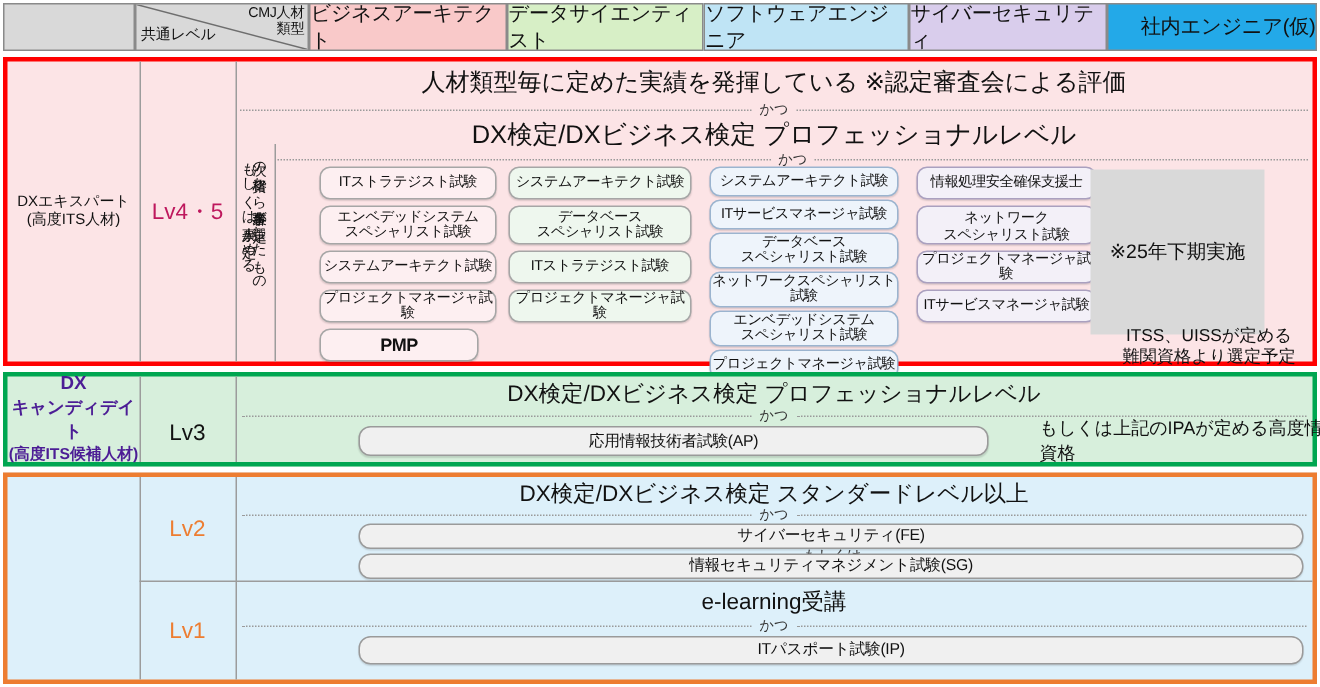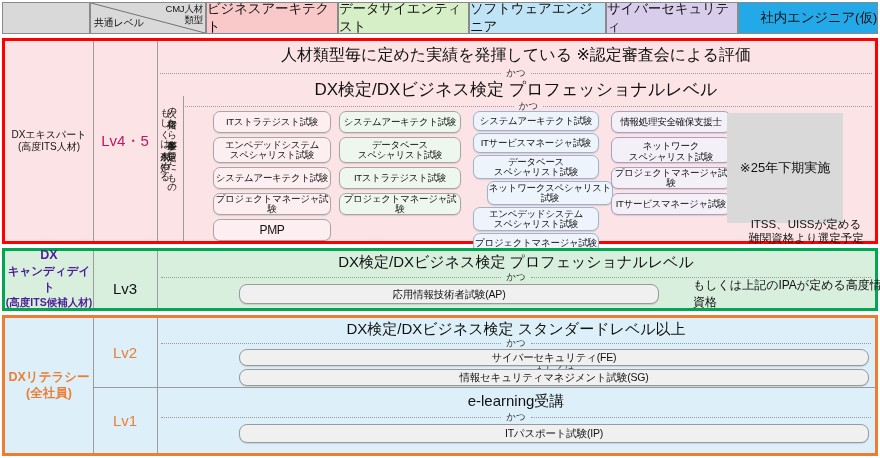--- a/index.html
+++ b/index.html
@@ -199,21 +199,21 @@
     </div>
     <div class="pill pill-pink" style="left:208px;top:96px;width:118px;height:26px;">
       <span><span>エンベデッドシステム</span><br><span>スペシャリスト試験</span></span>
     </div>
     <div class="pill pill-pink" style="left:208px;top:126px;width:118px;height:22px;">
       <span>システムアーキテクト試験</span>
     </div>
     <div class="pill pill-pink" style="left:208px;top:152px;width:118px;height:22px;">
       <span>プロジェクトマネージャ試験</span>
     </div>
-    <div class="pill pill-pink" style="left:208px;top:178px;width:118px;height:22px;font-size:12px;">
+    <div class="pill pill-pink" style="left:208px;top:178px;width:106px;height:22px;font-size:12px;font-weight:bold;">
       <span>PMP</span>
     </div>
 
     <div class="pill pill-green" style="left:334px;top:70px;width:122px;height:22px;">
       <span>システムアーキテクト試験</span>
     </div>
     <div class="pill pill-green" style="left:334px;top:96px;width:122px;height:26px;">
       <span><span>データベース</span><br><span>スペシャリスト試験</span></span>
     </div>
     <div class="pill pill-green" style="left:334px;top:126px;width:122px;height:22px;">
@@ -225,21 +225,21 @@
 
     <div class="pill pill-blue" style="left:468px;top:70px;width:126px;height:20px;">
       <span>システムアーキテクト試験</span>
     </div>
     <div class="pill pill-blue" style="left:468px;top:92px;width:126px;height:20px;">
       <span>ITサービスマネージャ試験</span>
     </div>
     <div class="pill pill-blue" style="left:468px;top:114px;width:126px;height:24px;">
       <span><span>データベース</span><br><span>スペシャリスト試験</span></span>
     </div>
-    <div class="pill pill-blue" style="left:482px;top:140px;width:126px;height:24px;">
+    <div class="pill pill-blue" style="left:468px;top:140px;width:126px;height:24px;">
       <span><span>ネットワークスペシャリスト</span><br><span>試験</span></span>
     </div>
     <div class="pill pill-blue" style="left:468px;top:166px;width:126px;height:24px;">
       <span><span>エンベデッドシステム</span><br><span>スペシャリスト試験</span></span>
     </div>
     <div class="pill pill-blue" style="left:468px;top:192px;width:126px;height:20px;">
       <span>プロジェクトマネージャ試験</span>
     </div>
 
     <div class="pill pill-purple" style="left:606px;top:70px;width:120px;height:22px;">
@@ -299,26 +299,20 @@
       <span>もしくは上記のIPAが定める高度情報資格</span>
     </div>
   </div>
 
   <div class="frame frame-lit" style="left:2px;top:315px;width:876px;height:141px;">
 
     <div class="vsep" style="left:88px;top:0;height:135px;"></div>
     <div class="vsep" style="left:152px;top:0;height:135px;"></div>
     <div class="hsep" style="left:88px;top:69px;width:782px;"></div>
 
-    <div class="rowlabel lab-lit" style="left:0px;top:0px;width:88px;height:135px;">
-      <div>
-        <span>DXリテラシー</span><br>
-        <span>(全社員)</span>
-      </div>
-    </div>
 
     <div class="lvl lvl-lit" style="left:88px;top:0px;width:64px;height:69px;">
       <span>Lv2</span>
     </div>
 
     <div class="headline h-std" style="left:152px;top:1px;width:718px;height:20px;">
       <span>DX検定/DXビジネス検定 スタンダードレベル以上</span>
     </div>
 
     <div class="conn" style="left:156px;top:19px;width:710px;height:12px;">

